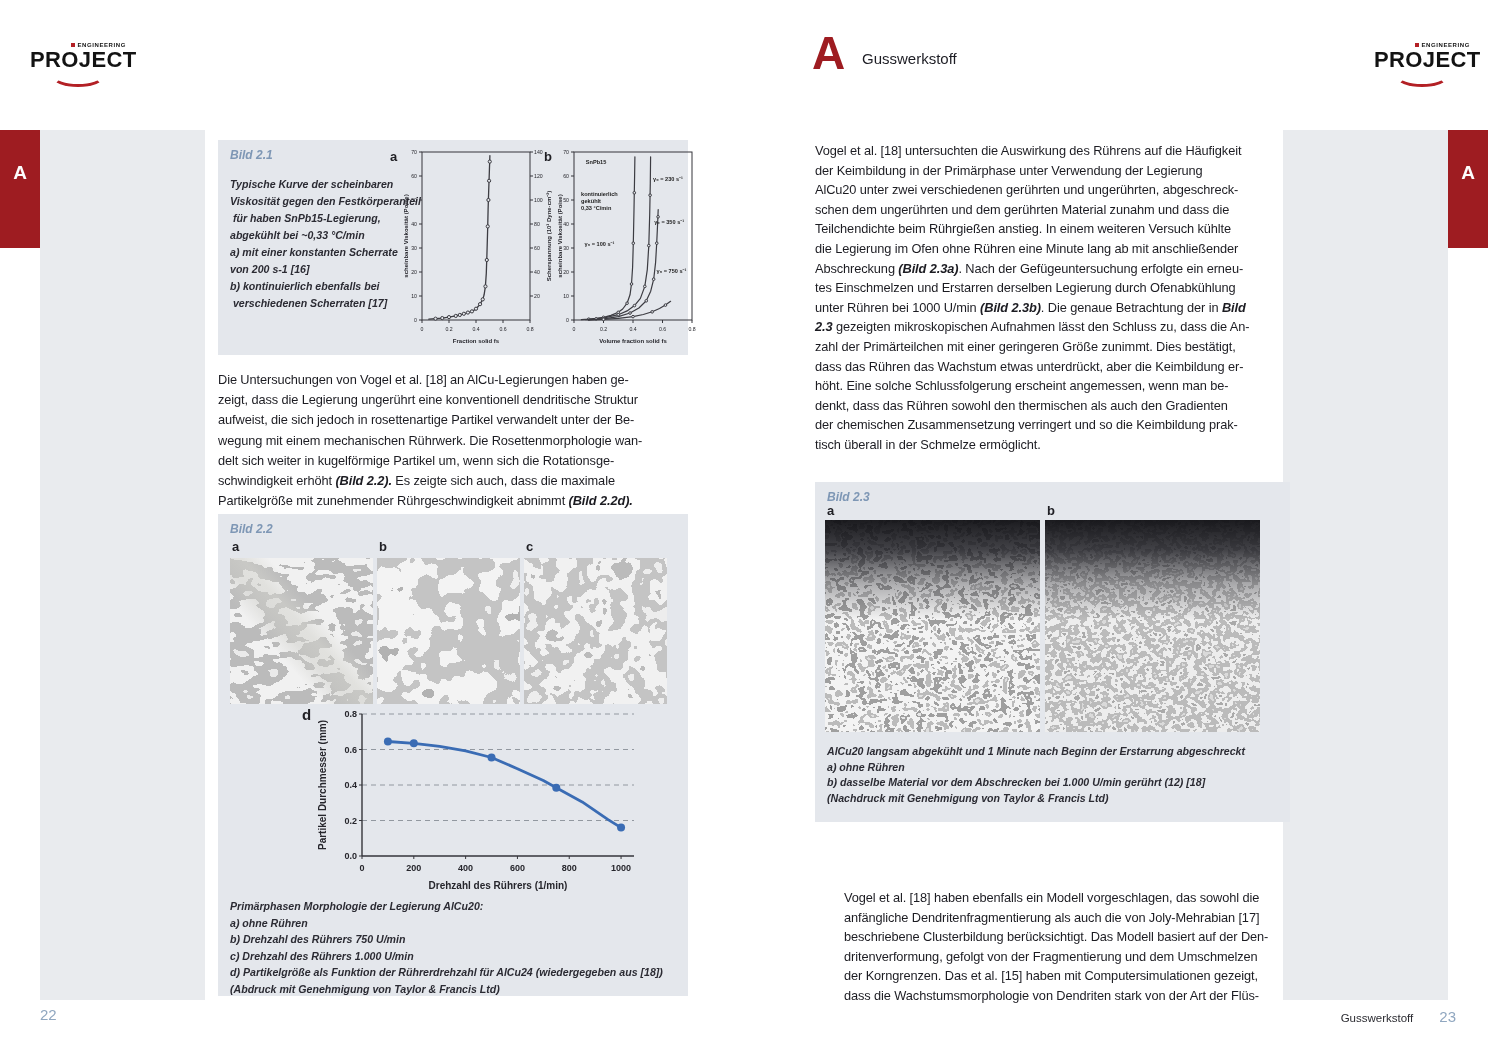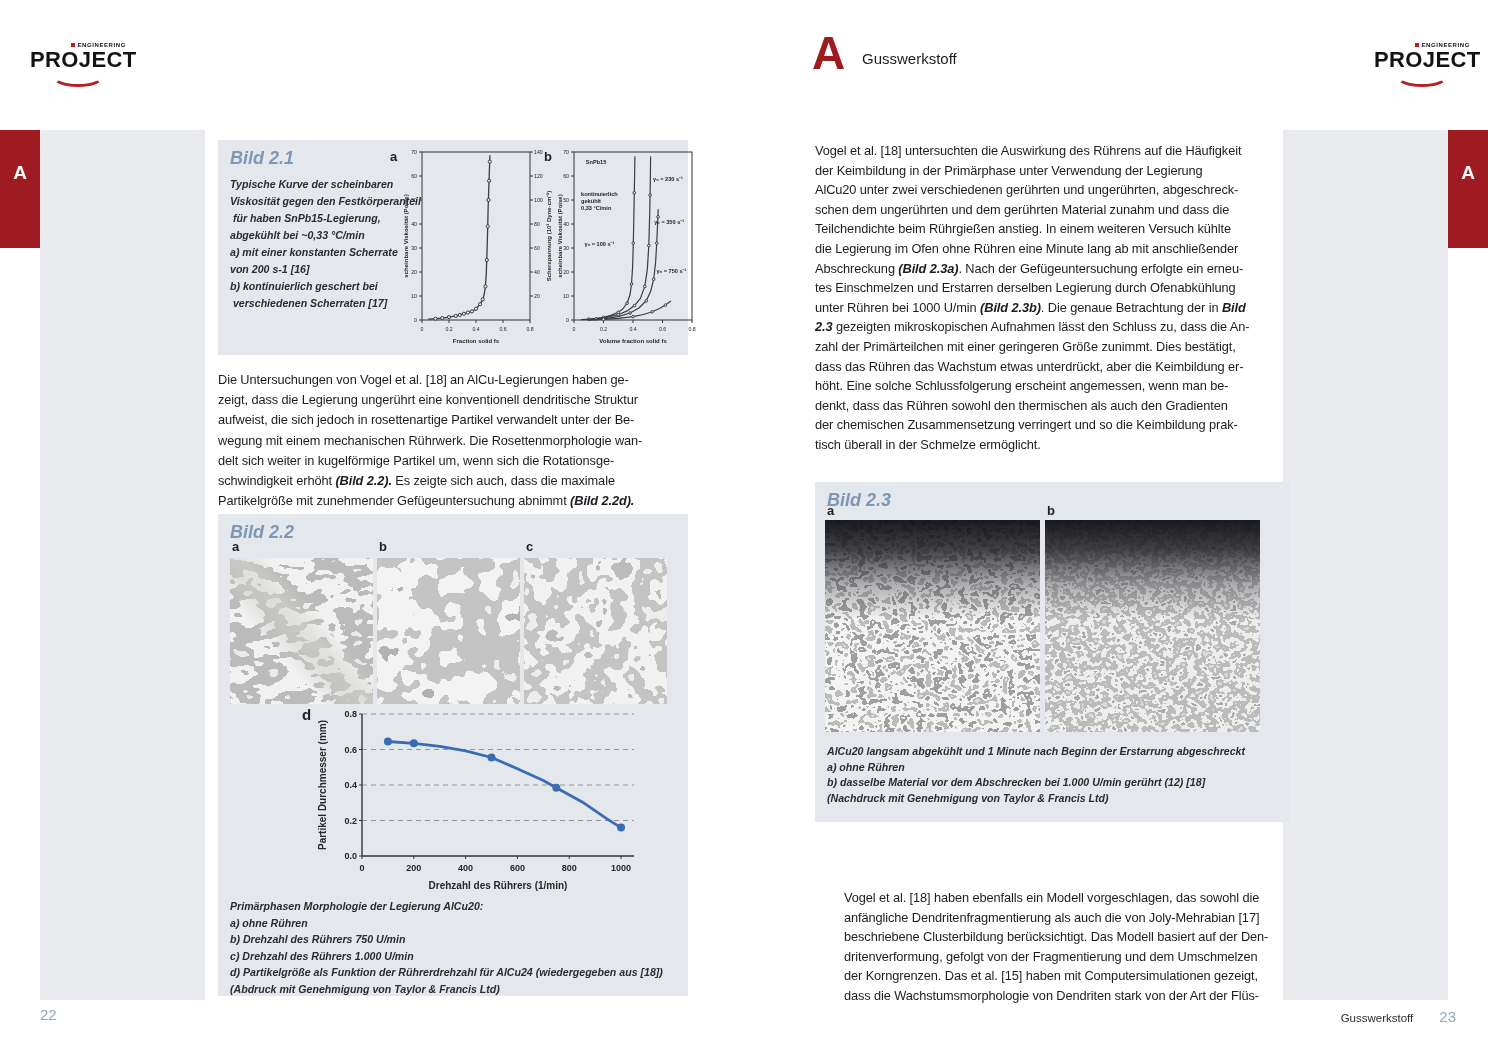--- a/index.html
+++ b/index.html
@@ -18,21 +18,21 @@
   #chapter-title{position:absolute;left:862px;top:50px;font-size:15px;color:#1d1d24;}
 
   
   .tab{position:absolute;top:130px;width:40px;height:118px;background:#9e1c21;color:#fdfdfd;
        font-size:19px;font-weight:bold;display:flex;justify-content:center;align-items:flex-start;
        padding-top:32px;box-sizing:border-box;}
   .graycol{position:absolute;top:130px;width:165px;height:870px;background:#e9ebee;}
 
   
   .figbox{position:absolute;background:#e4e7ec;}
-  .fig-label{position:absolute;left:12px;top:8px;font-size:18px;font-weight:bold;font-style:italic;color:#7e97b5;}
+  .fig-label{position:absolute;left:12px;top:8px;font-size:12px;font-weight:bold;font-style:italic;color:#7e97b5;}
   .panel-letter{position:absolute;font-size:13px;font-weight:bold;color:#1f1f24;line-height:13px;}
   .figcap{position:absolute;font-size:10.6px;font-weight:bold;font-style:italic;color:#2b2b33;}
   .cap-line{white-space:pre;}
 
   
   .bodytext{position:absolute;font-size:12.8px;letter-spacing:-0.1px;color:#1c1c22;}
   .text-line{white-space:nowrap;}
   .bi{font-weight:bold;font-style:italic;}
   #para-left{line-height:20.2px;}
   #para-right-1{line-height:19.6px;}
@@ -135,21 +135,21 @@
 
   <div class="figbox" style="left:218px;top:140px;width:470px;height:215px;">
     <div class="fig-label">Bild 2.1</div>
     <div class="figcap" style="left:12px;top:36px;width:164px;line-height:17px;">
         <div class="cap-line">Typische Kurve der scheinbaren</div>
         <div class="cap-line">Viskosität gegen den Festkörperanteil</div>
         <div class="cap-line"> für haben SnPb15-Legierung,</div>
         <div class="cap-line">abgekühlt bei ~0,33 °C/min</div>
         <div class="cap-line">a) mit einer konstanten Scherrate</div>
         <div class="cap-line">von 200 s-1 [16]</div>
-        <div class="cap-line">b) kontinuierlich geschert bei</div>
+        <div class="cap-line">b) kontinuierlich ebenfalls bei</div>
         <div class="cap-line"> verschiedenen Scherraten [17]</div>
       </div>
     <div class="panel-letter" style="left:172px;top:10px;">a</div>
     <svg class="chart" style="left:182px;top:6px;" width="154" height="200">
         <rect x="22" y="6" width="108" height="168" fill="none" stroke="#35353b" stroke-width="1"></rect>
         <line x1="22" x2="22" y1="174" y2="177" stroke="#35353b"></line>
         <text x="22" y="185.2" font-size="5.2" text-anchor="middle" fill="#26262c" font-weight="normal">0</text>
         <line x1="49" x2="49" y1="174" y2="177" stroke="#35353b"></line>
         <text x="49" y="185.2" font-size="5.2" text-anchor="middle" fill="#26262c" font-weight="normal">0.2</text>
         <line x1="76" x2="76" y1="174" y2="177" stroke="#35353b"></line>
@@ -277,21 +277,21 @@
       </svg>
   </div>
 
   <div class="bodytext" id="para-left" style="left:218px;top:370px;width:474px;">
       <div class="text-line"><span>Die Untersuchungen von Vogel et al. [18] an AlCu-Legierungen haben ge-</span></div>
       <div class="text-line"><span>zeigt, dass die Legierung ungerührt eine konventionell dendritische Struktur</span></div>
       <div class="text-line"><span>aufweist, die sich jedoch in rosettenartige Partikel verwandelt unter der Be-</span></div>
       <div class="text-line"><span>wegung mit einem mechanischen Rührwerk. Die Rosettenmorphologie wan-</span></div>
       <div class="text-line"><span>delt sich weiter in kugelförmige Partikel um, wenn sich die Rotationsge-</span></div>
       <div class="text-line"><span>schwindigkeit erhöht </span><span class="bi">(Bild 2.2).</span><span> Es zeigte sich auch, dass die maximale</span></div>
-      <div class="text-line"><span>Partikelgröße mit zunehmender Gefügeuntersuchung abnimmt </span><span class="bi">(Bild 2.2d).</span></div>
+      <div class="text-line"><span>Partikelgröße mit zunehmender Rührgeschwindigkeit abnimmt </span><span class="bi">(Bild 2.2d).</span></div>
     </div>
 
   <div class="figbox" style="left:218px;top:514px;width:470px;height:482px;">
     <div class="fig-label">Bild 2.2</div>
     <div class="panel-letter" style="left:14px;top:26px;">a</div>
     <div class="panel-letter" style="left:161px;top:26px;">b</div>
     <div class="panel-letter" style="left:308px;top:26px;">c</div>
     <div class="micro" style="left:12px;top:44px;width:143px;height:146px;">
       <svg>
           <rect width="100%" height="100%" filter="url(#f-m1)"></rect>

